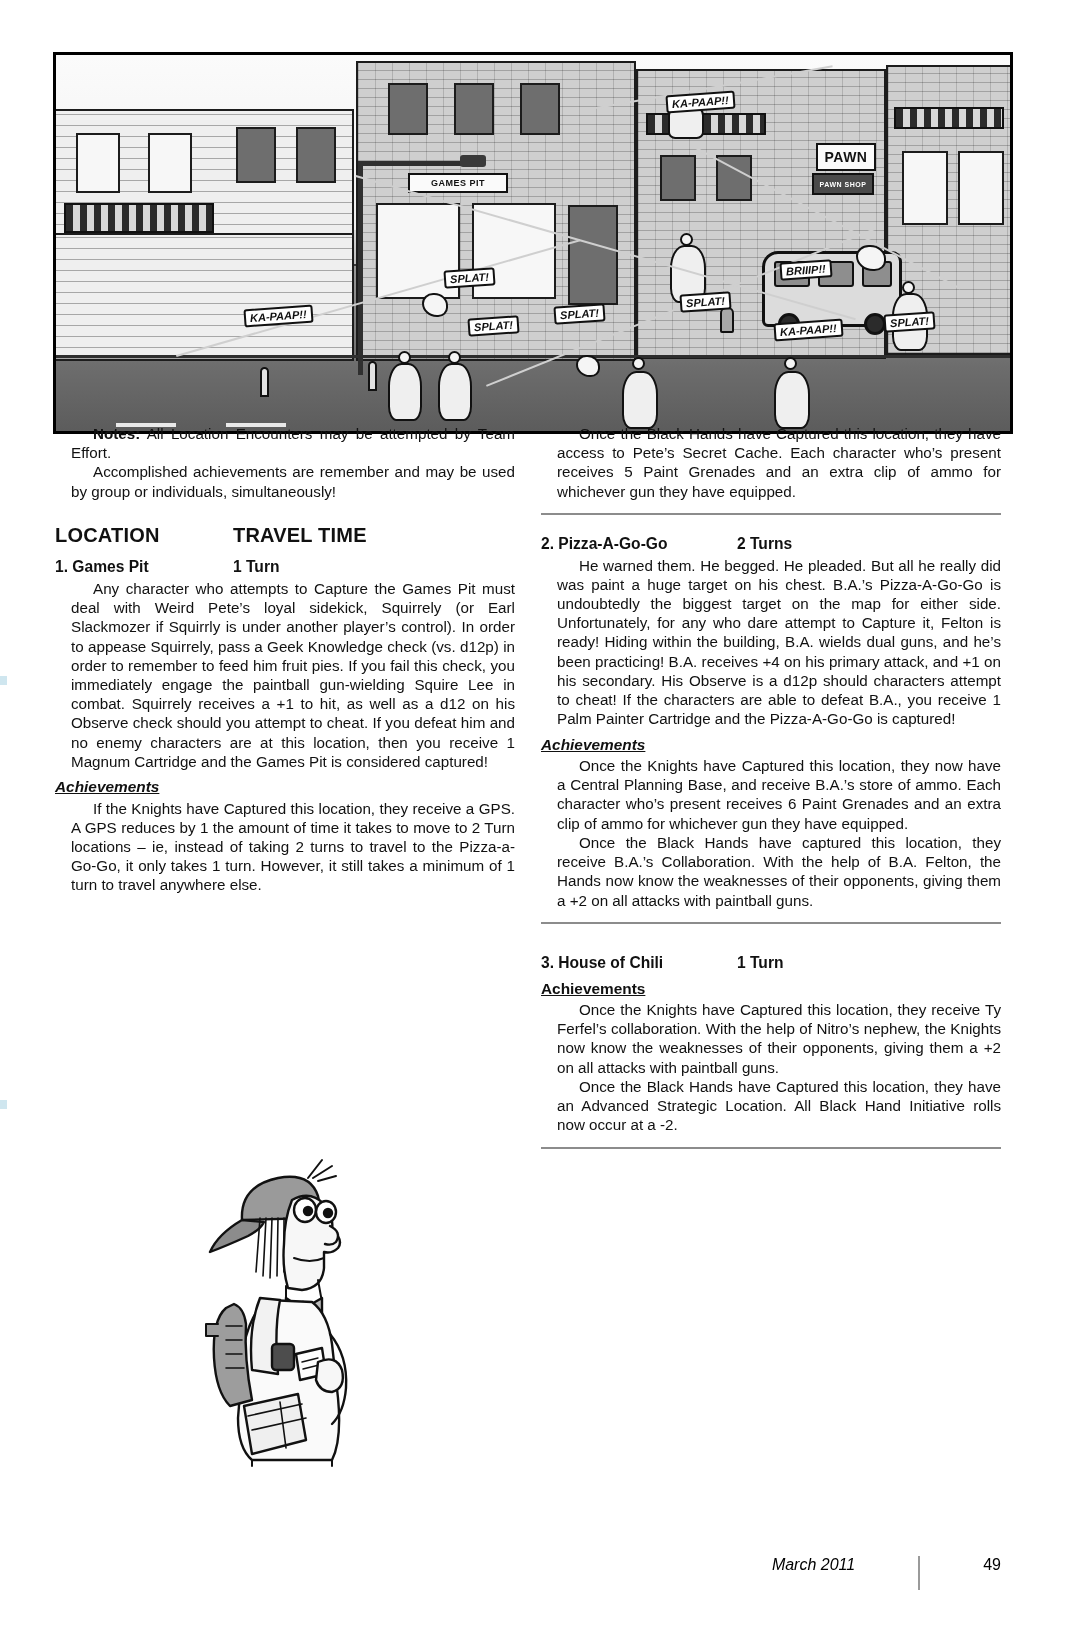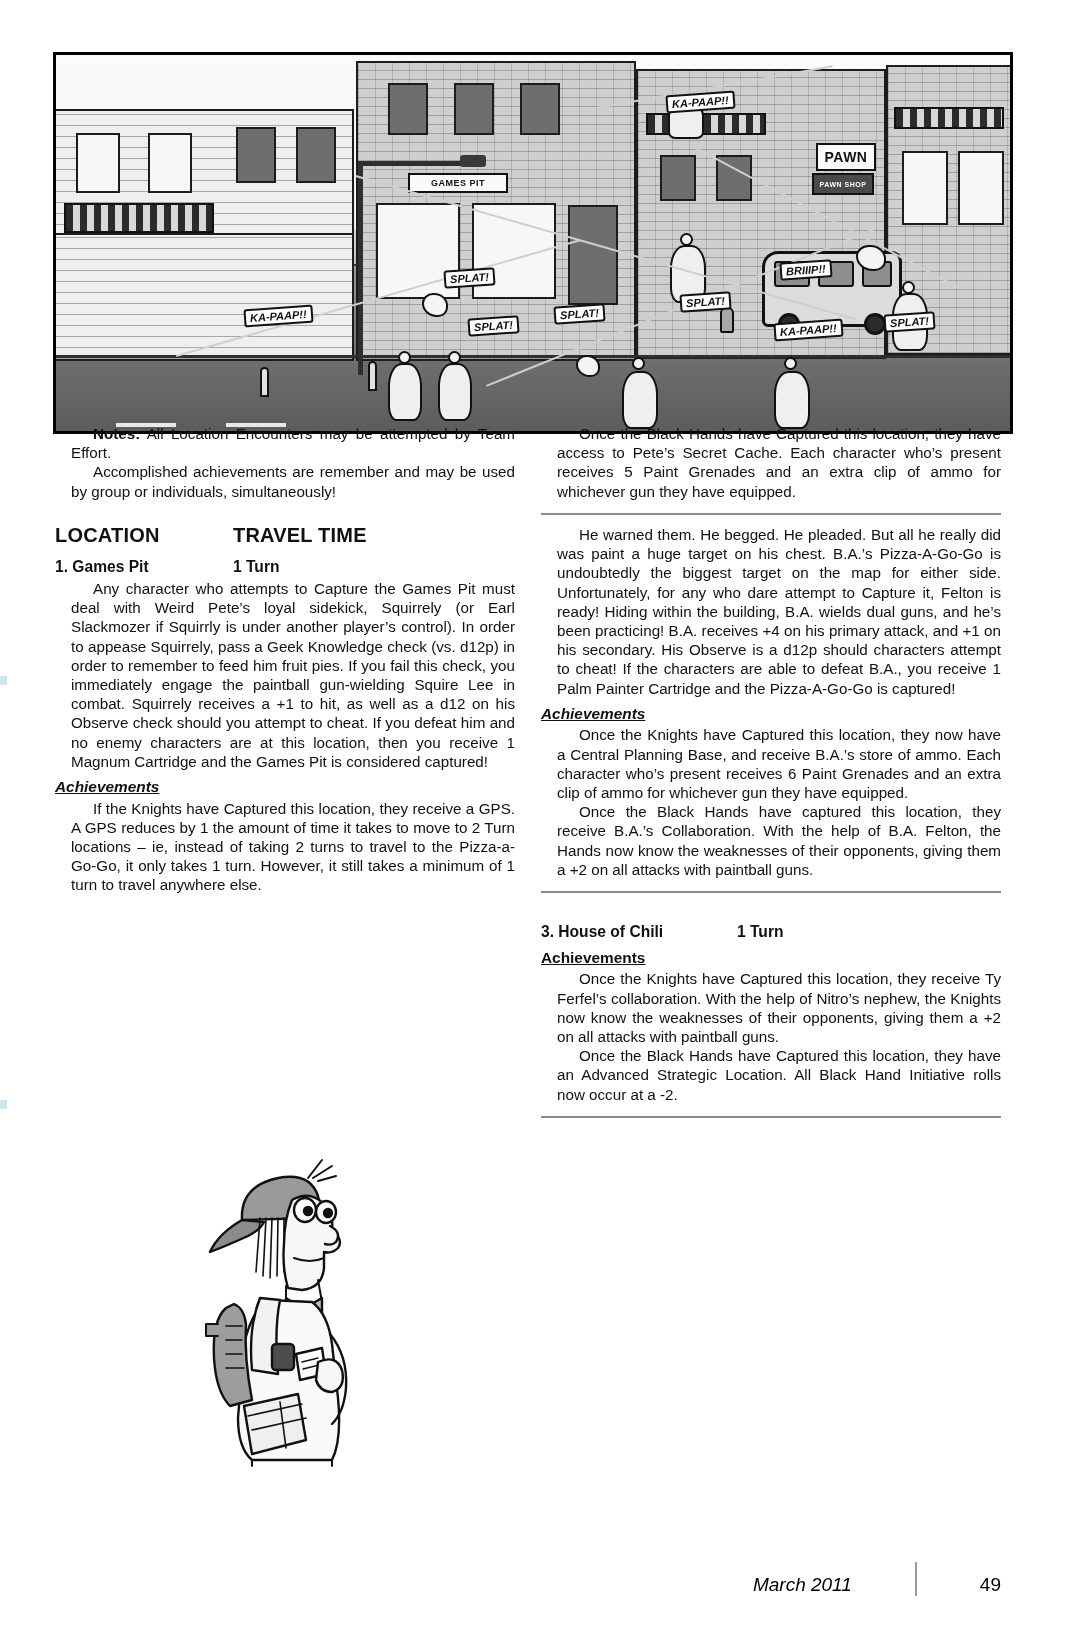--- a/index.html
+++ b/index.html
@@ -232,23 +232,23 @@
   .mascot svg { display:block; }
 
   
   .footer {
     position: absolute;
     left: 541px;
     top: 1556px;
     width: 460px;
     height: 40px;
     display: flex;
-    align-items: flex-end;
+    align-items: flex-start;
     justify-content: flex-end;
-    font-size: 19px;
+    font-size: 16px;
     gap: 45px;
   }
   .footer .fdate {
     font-style: italic;
     margin-right: 18px;
   }
   .footer .fbar {
     width: 2px;
     height: 34px;
     background: #9a9a9a;
@@ -401,20 +401,24 @@
     <p class="body">If the Knights have Captured this location, they receive a GPS.  A GPS reduces by 1 the amount of time it takes to move to 2 Turn locations – ie, instead of taking 2 turns to travel to the Pizza-a-Go-Go, it only takes 1 turn. However, it still takes a minimum of 1 turn to travel anywhere else.</p>
   </div>
 
   <div class="col col-right">
 
     <p class="body">Once the Black Hands have Captured this location, they have access to Pete’s Secret Cache.  Each character who’s present receives 5 Paint Grenades and an extra clip of ammo for whichever gun they have equipped.</p>
 
     <div class="rule"></div>
     <div class="spacer-sm"></div>
 
+    <h3 class="loc-hd rt">
+      <span class="loc-name">2. Pizza-A-Go-Go</span>
+      <span>2 Turns</span>
+    </h3>
 
     <p class="body">He warned them.  He begged.  He pleaded.  But all he really did was paint a huge target on his chest.  B.A.’s Pizza-A-Go-Go is undoubtedly the biggest target on the map for either side.  Unfortunately, for any who dare attempt to Capture it, Felton is ready!  Hiding within the building, B.A. wields dual guns, and he’s been practicing!  B.A. receives +4 on his primary attack, and +1 on his secondary.  His Observe is a d12p should characters attempt to cheat!   If the characters are able to defeat B.A., you receive 1 Palm Painter Cartridge and the Pizza-A-Go-Go is captured!</p>
 
     <h4 class="ach">Achievements</h4>
 
     <p class="body">Once the Knights have Captured this location, they now have a Central Planning Base, and receive B.A.’s store of ammo.  Each character who’s present receives 6 Paint Grenades and an extra clip of ammo for whichever gun they have equipped.</p>
 
     <p class="body">Once the Black Hands have captured this location, they receive B.A.’s Collaboration.  With the help of B.A. Felton, the Hands now know the weaknesses of their opponents, giving them a +2 on all attacks with paintball guns.</p>
 
     <div class="rule"></div>

